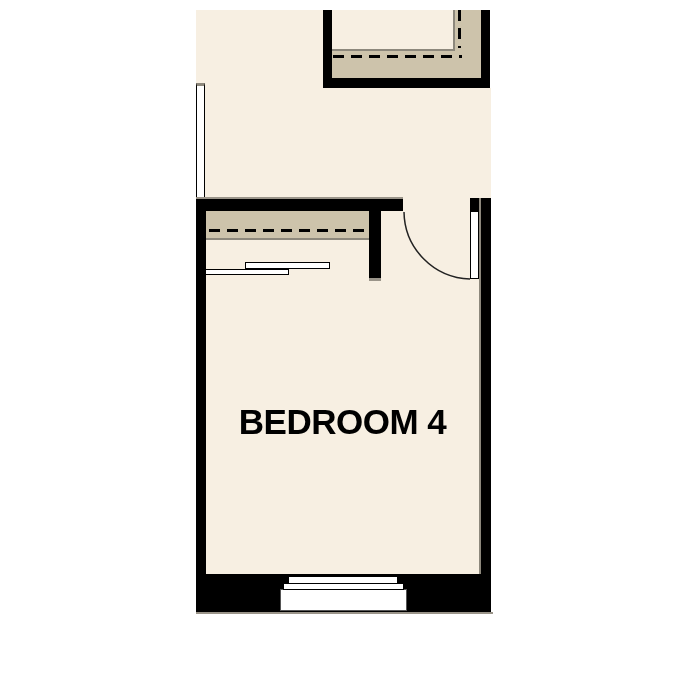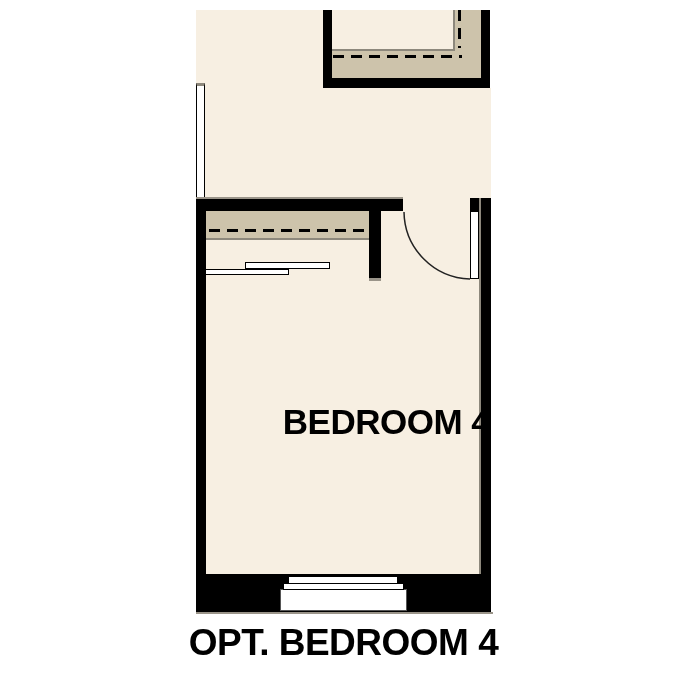--- a/index.html
+++ b/index.html
@@ -15,21 +15,21 @@
   .tan{background:var(--closet-fill,#cdc3ab);}
   .wall{background:var(--wall,#000);}
   .grayline{background:var(--line-gray,#9a9489);}
   .dash-h{background-image:repeating-linear-gradient(90deg,var(--wall,#000) 0 11px,transparent 11px 18px);}
   .dash-v{background-image:repeating-linear-gradient(180deg,var(--wall,#000) 0 11px,transparent 11px 18px);}
   .white-fixture{background:#fff;border:1px solid #000;}
   .label{
     color:#000;font-weight:bold;text-align:center;
     letter-spacing:-0.5px;white-space:nowrap;
   }
-  .room-label{font-size:35px;line-height:35px;margin-left:44px;}
+  .room-label{font-size:35px;line-height:35px;}
   .caption{font-size:37px;line-height:37px;}
   svg.overlay{position:absolute;left:0;top:0;pointer-events:none;}
 </style>
 </head>
 <body>
 
 <div class="stage">
 
   <div class="abs floor" style="left:196px;top:10px;width:127px;height:190px;"></div>
   <div class="abs floor" style="left:196px;top:88px;width:295px;height:112px;"></div>
@@ -65,15 +65,14 @@
   <div class="abs white-fixture" style="left:470px;top:211px;width:9px;height:68px;"></div>
   <svg class="overlay" width="687" height="687" viewBox="0 0 687 687">
     <path d="M 404 212 A 68 68 0 0 0 470 279" fill="none" stroke="#222" stroke-width="1.5"></path>
   </svg>
 
   <div class="abs" style="left:280px;top:589px;width:127px;height:22px;background:#fff;border:1px solid #555;"></div>
   <div class="abs white-fixture" style="left:283px;top:583px;width:121px;height:7px;"></div>
   <div class="abs white-fixture" style="left:288px;top:576px;width:110px;height:8px;"></div>
 
   <div class="abs label room-label" style="left:206px;top:404px;width:273px;">BEDROOM 4</div>
-  <div class="abs label caption" style="left:96px;top:624px;width:495px;">OPT. BEDROOM 4</div>
 
 </div>
 
 </body></html>

